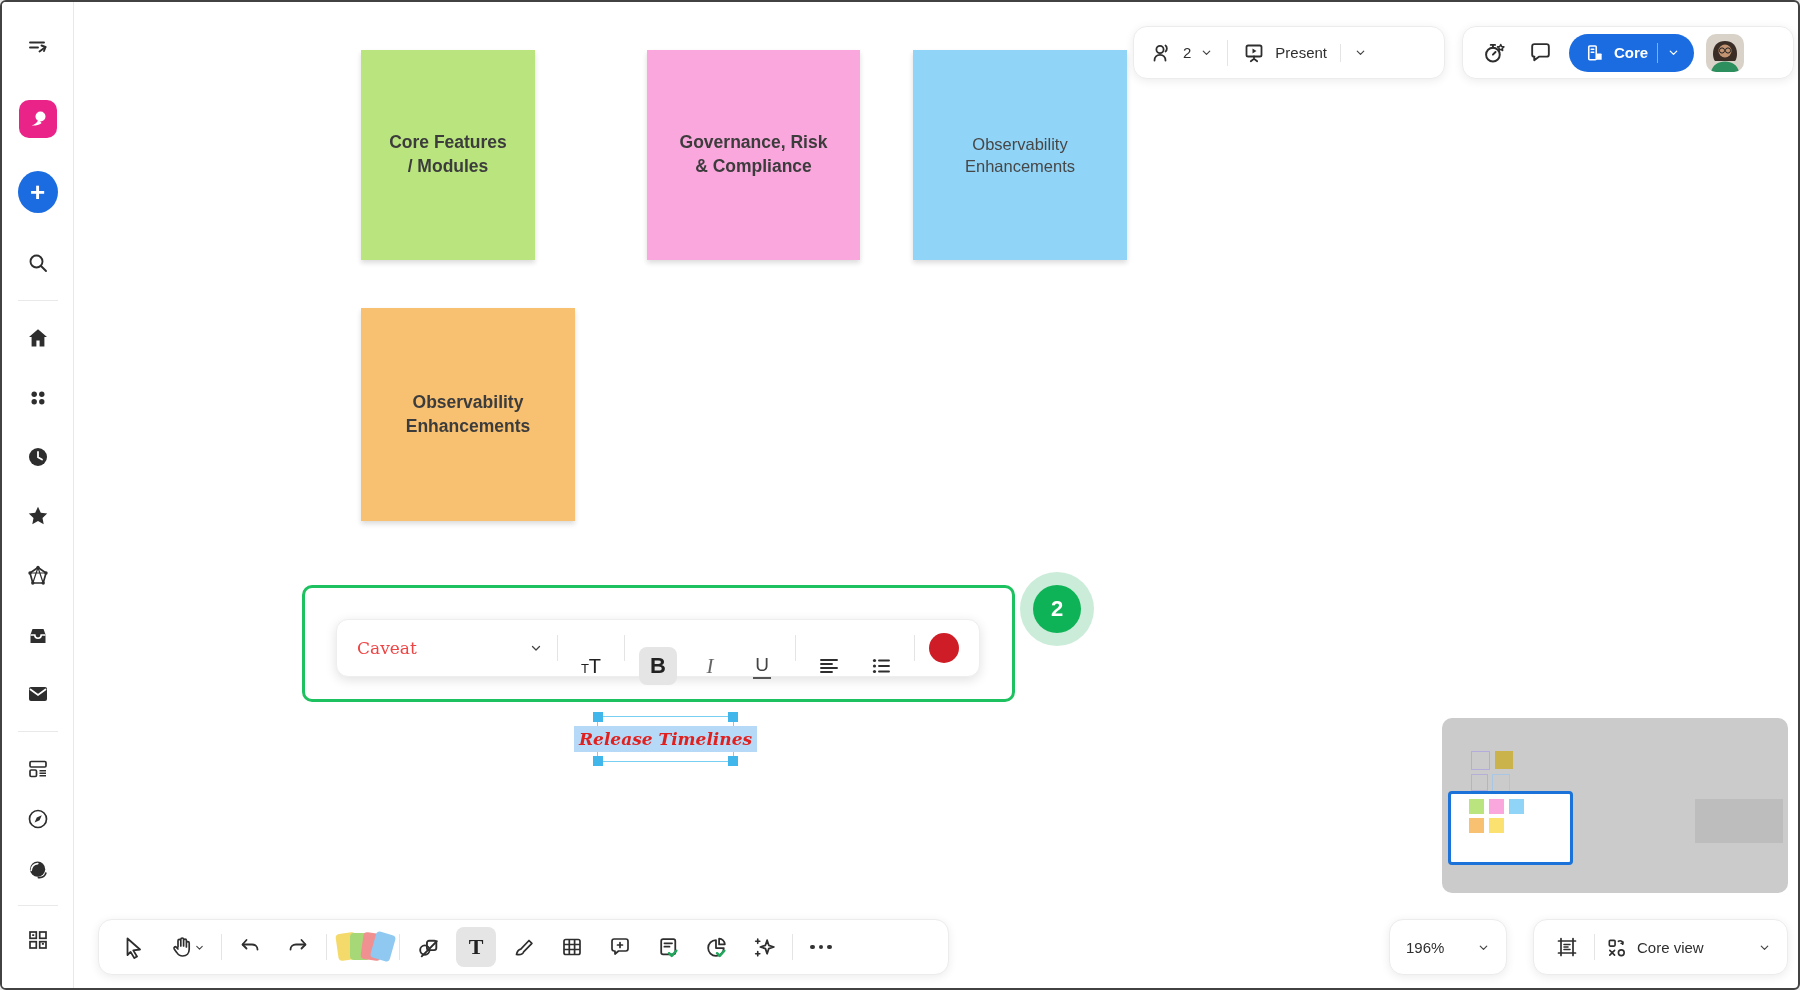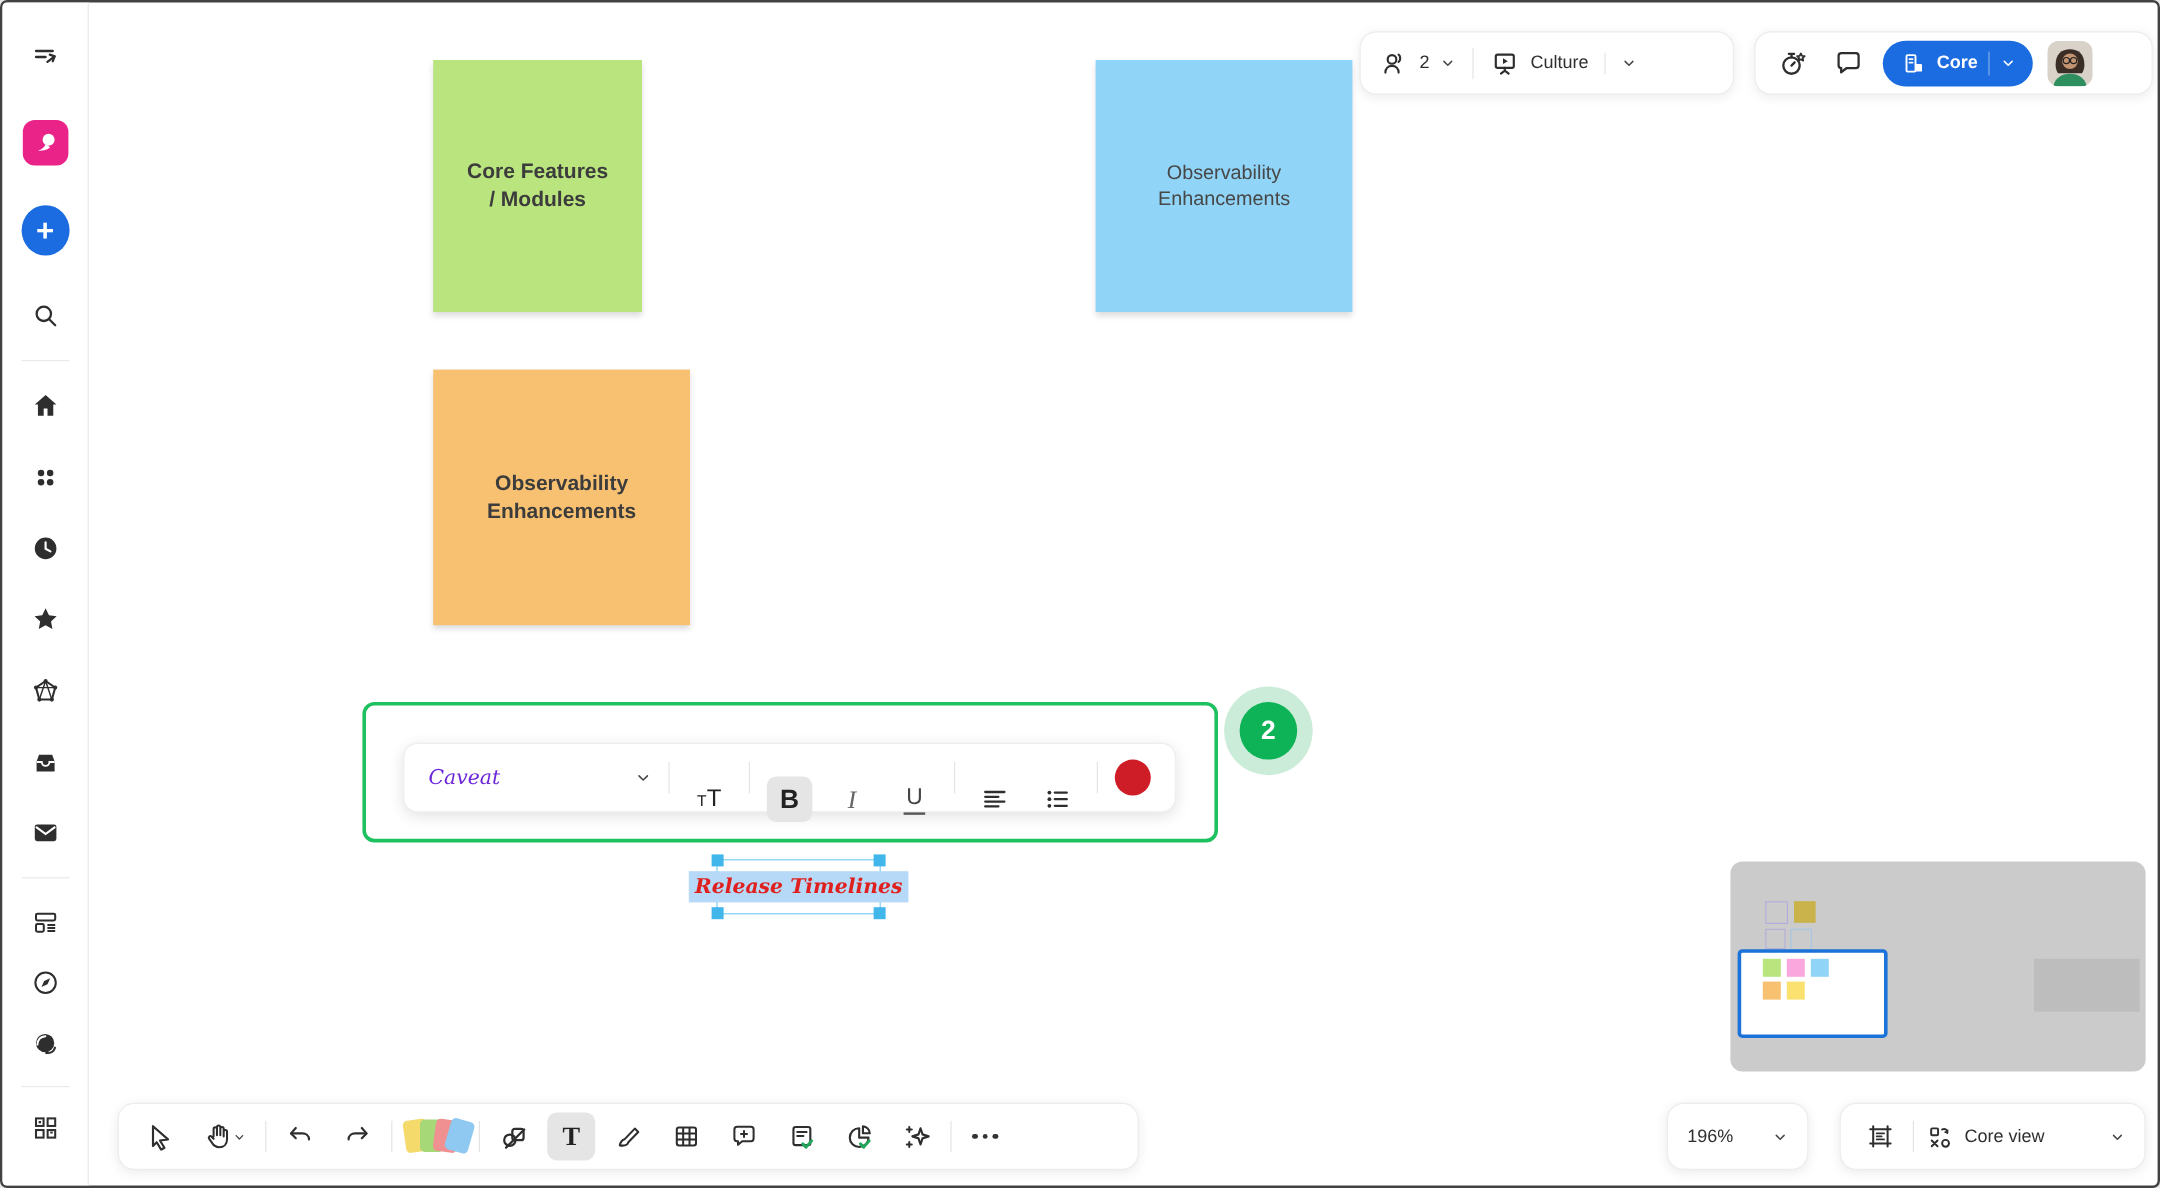--- a/index.html
+++ b/index.html
@@ -27,21 +27,21 @@
   .note{position:absolute;display:flex;align-items:center;justify-content:center;text-align:center;
         padding:0 26px;box-sizing:border-box;color:#3c3c3c;font-size:17.5px;font-weight:700;
         line-height:1.35;box-shadow:0 3px 5px rgba(0,0,0,.14);}
   .note.thin{font-weight:400;font-size:16.5px;color:#474747;}
   
   .sel-green{position:absolute;border:3px solid #1ec15f;border-radius:10px;box-sizing:border-box;}
   .fmt-toolbar{position:absolute;background:#fff;border:1px solid #eee;border-radius:12px;
                box-shadow:0 3px 12px rgba(0,0,0,.12);display:flex;align-items:center;
                padding:0 20px;box-sizing:border-box;gap:14px;}
   .font-select{display:flex;align-items:center;width:218px;}
-  .font-name{font-family:"DejaVu Serif",serif;font-style:italic;font-size:17px;color:#6d28d9;flex:1;}
+  .font-name{font-family:"DejaVu Serif",serif;font-size:17px;color:#ef4444;flex:1;}
   .fmt-btn{width:38px;height:38px;border-radius:8px;display:flex;align-items:center;
            justify-content:center;flex:0 0 auto;margin-top:36px;}
   .fmt-btn.active{background:#e5e5e5;}
   .b-glyph{font-weight:700;font-size:22px;color:#222;}
   .i-glyph{font-family:"Liberation Serif",serif;font-style:italic;font-size:21px;color:#666;}
   .u-glyph{font-size:19px;color:#444;border-bottom:2px solid #555;padding:0 2px 1px;}
   .tt-glyph{color:#222;font-size:20px;}
   .tt-glyph .small{font-size:13px;}
   .red-dot{width:30px;height:30px;border-radius:50%;background:#cf1d27;flex:0 0 auto;}
   
@@ -200,21 +200,21 @@
         <path d="M6 9.5l6 6 6-6" stroke="#444" stroke-width="2.2" fill="none" stroke-linecap="round" stroke-linejoin="round"></path>
       </svg>
     </span>
     <span class="vdiv" style="margin:0 5px;"></span>
     <span style="display:flex;align-items:center;gap:9px;">
       <svg width="24" height="24" viewBox="0 0 24 24">
         <rect x="4.5" y="4.5" width="15" height="11" rx="1.6" stroke="#2e2e2e" stroke-width="1.8" fill="none"></rect>
         <path d="M10.5 7.6l4 2.4-4 2.4z" fill="#2e2e2e"></path>
         <path d="M12 15.5v2.3M8.8 20.3l3.2-2.5 3.2 2.5" stroke="#2e2e2e" stroke-width="1.8" fill="none" stroke-linecap="round"></path>
       </svg>
-      <span class="lbl">Culture</span>
+      <span class="lbl">Present</span>
     </span>
     <span class="vdiv" style="height:18px;margin:0 4px;"></span>
     <span>
       <svg class="chev" width="13" height="13" viewBox="0 0 24 24">
         <path d="M6 9.5l6 6 6-6" stroke="#444" stroke-width="2.2" fill="none" stroke-linecap="round" stroke-linejoin="round"></path>
       </svg>
     </span>
   </div>
 
   <div class="card" style="left:1460px;top:24px;width:332px;height:53px;padding:0 8px 0 14px;gap:12px;">
@@ -250,20 +250,23 @@
         <circle cx="19" cy="17" r="6.5" fill="#c29471"></circle>
         <circle cx="16" cy="16.5" r="2.6" fill="none" stroke="#222" stroke-width="1"></circle>
         <circle cx="22" cy="16.5" r="2.6" fill="none" stroke="#222" stroke-width="1"></circle>
         <path d="M5 38c1.5-7 7-10.5 14-10.5S31.5 31 33 38z" fill="#2e8f5e"></path>
       </svg>
     </span>
   </div>
 
   <div class="note" style="left: 359px; top: 48px; width: 174px; height: 210px; background: rgb(185, 228, 126);">
     <span>Core Features / Modules</span>
+  </div>
+  <div class="note" style="left: 645px; top: 48px; width: 213px; height: 210px; background: rgb(249, 167, 220);">
+    <span>Governance, Risk &amp; Compliance</span>
   </div>
   <div class="note thin" style="left: 911px; top: 48px; width: 214px; height: 210px; background: rgb(144, 212, 247);">
     <span>Observability Enhancements</span>
   </div>
   <div class="note" style="left: 359px; top: 306px; width: 214px; height: 213px; background: rgb(248, 193, 113);">
     <span>Observability Enhancements</span>
   </div>
 
   <div class="sel-green" style="left:300px;top:583px;width:713px;height:117px;"></div>
 

